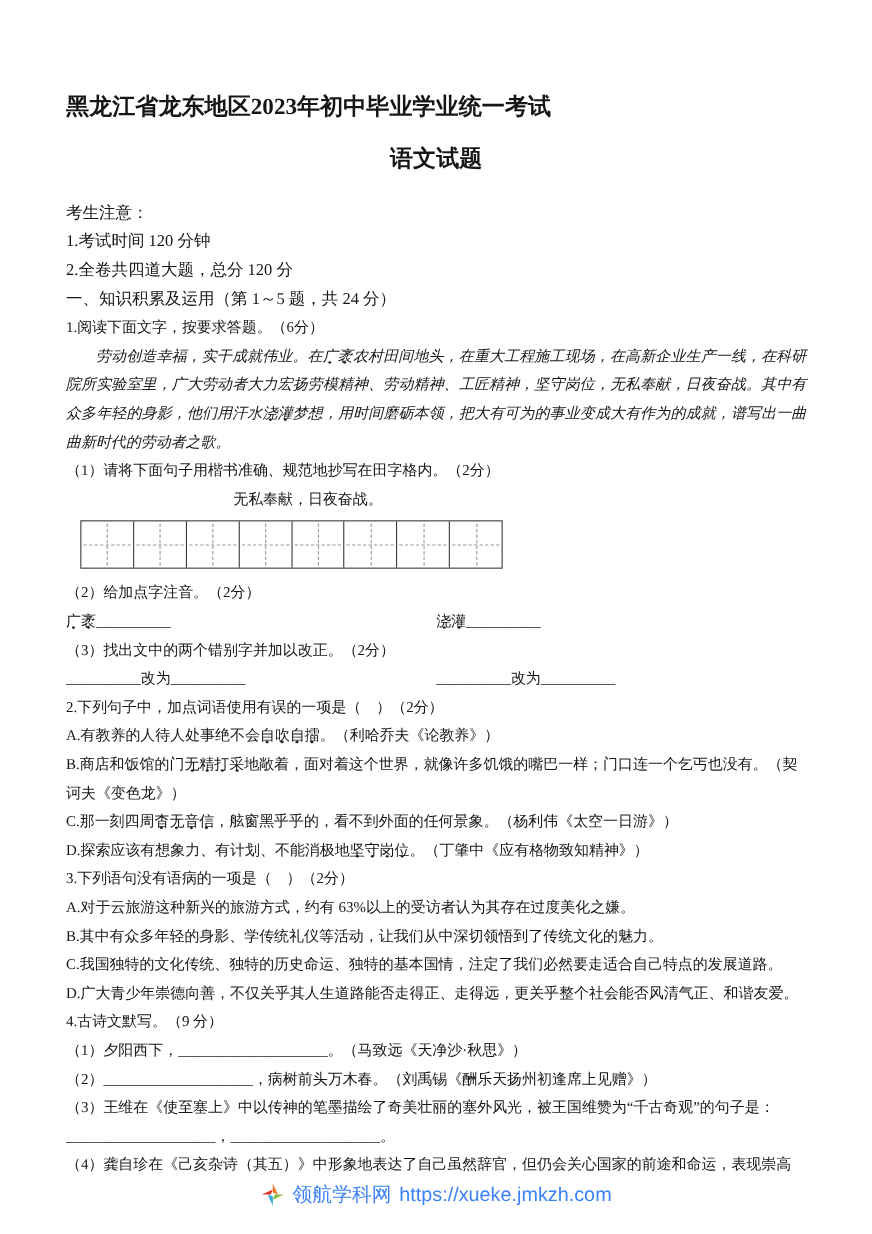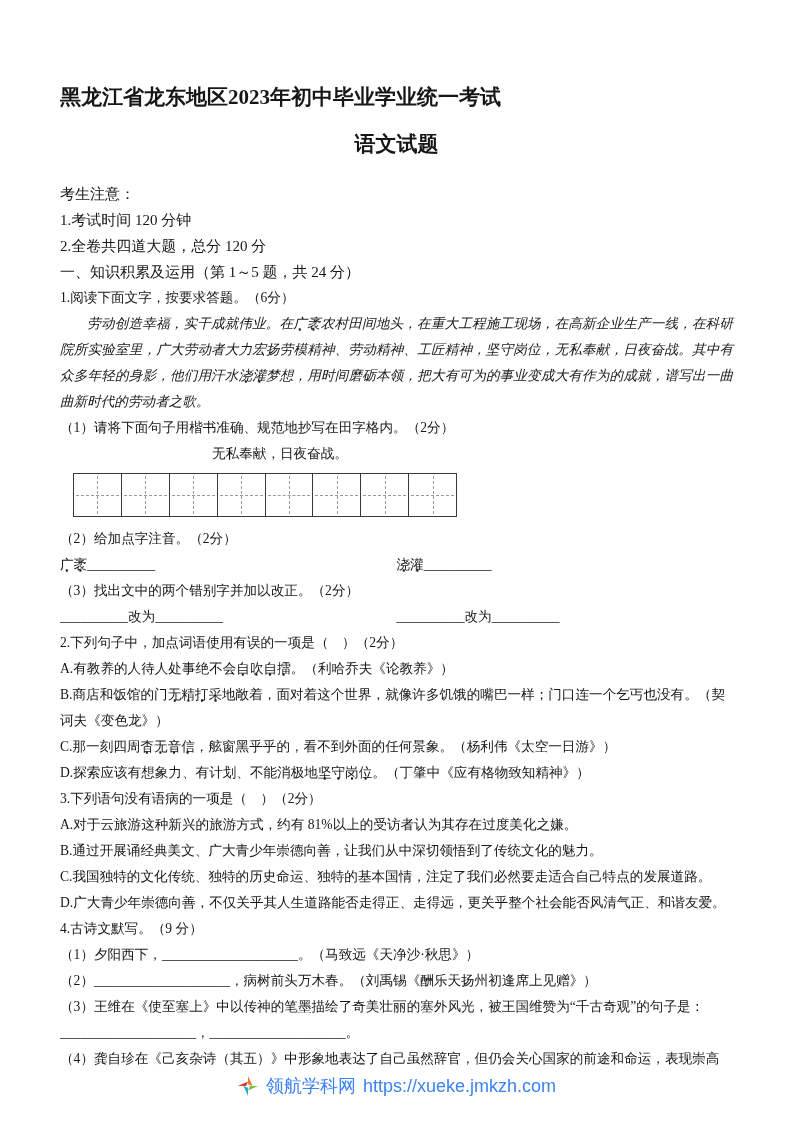--- a/index.html
+++ b/index.html
@@ -77,22 +77,22 @@
     <span class="col"><span>__________</span><span>改为</span><span>__________</span></span>
   </p>
 
   <p>2.下列句子中，加点词语使用有误的一项是（　）（2分）</p>
   <p><span>A.有教养的人待人处事绝不会</span><span class="em">自吹自擂</span><span>。（利哈乔夫《论教养》）</span></p>
   <p><span>B.商店和饭馆的门</span><span class="em">无精打采</span><span>地敞着，面对着这个世界，就像许多饥饿的嘴巴一样；门口连一个乞丐也没有。（契诃夫《变色龙》）</span></p>
   <p><span>C.那一刻四周</span><span class="em">杳无音信</span><span>，舷窗黑乎乎的，看不到外面的任何景象。（杨利伟《太空一日游》）</span></p>
   <p><span>D.探索应该有想象力、有计划、不能消极地</span><span class="em">坚守岗位</span><span>。（丁肇中《应有格物致知精神》）</span></p>
 
   <p>3.下列语句没有语病的一项是（　）（2分）</p>
-  <p>A.对于云旅游这种新兴的旅游方式，约有 81%以上的受访者认为其存在过度美化之嫌。</p>
-  <p>B.通过开展诵经典美文、广大青少年崇德向善，让我们从中深切领悟到了传统文化的魅力。</p>
+  <p>A.对于云旅游这种新兴的旅游方式，约有 63%以上的受访者认为其存在过度美化之嫌。</p>
+  <p>B.其中有众多年轻的身影、学传统礼仪等活动，让我们从中深切领悟到了传统文化的魅力。</p>
   <p>C.我国独特的文化传统、独特的历史命运、独特的基本国情，注定了我们必然要走适合自己特点的发展道路。</p>
   <p>D.广大青少年崇德向善，不仅关乎其人生道路能否走得正、走得远，更关乎整个社会能否风清气正、和谐友爱。</p>
 
   <p>4.古诗文默写。（9 分）</p>
   <p>（1）夕阳西下，____________________。（马致远《天净沙·秋思》）</p>
   <p>（2）____________________，病树前头万木春。（刘禹锡《酬乐天扬州初逢席上见赠》）</p>
   <p>（3）王维在《使至塞上》中以传神的笔墨描绘了奇美壮丽的塞外风光，被王国维赞为“千古奇观”的句子是：</p>
   <p>____________________，____________________。</p>
   <p class="clip">（4）龚自珍在《己亥杂诗（其五）》中形象地表达了自己虽然辞官，但仍会关心国家的前途和命运，表现崇高</p>
 

